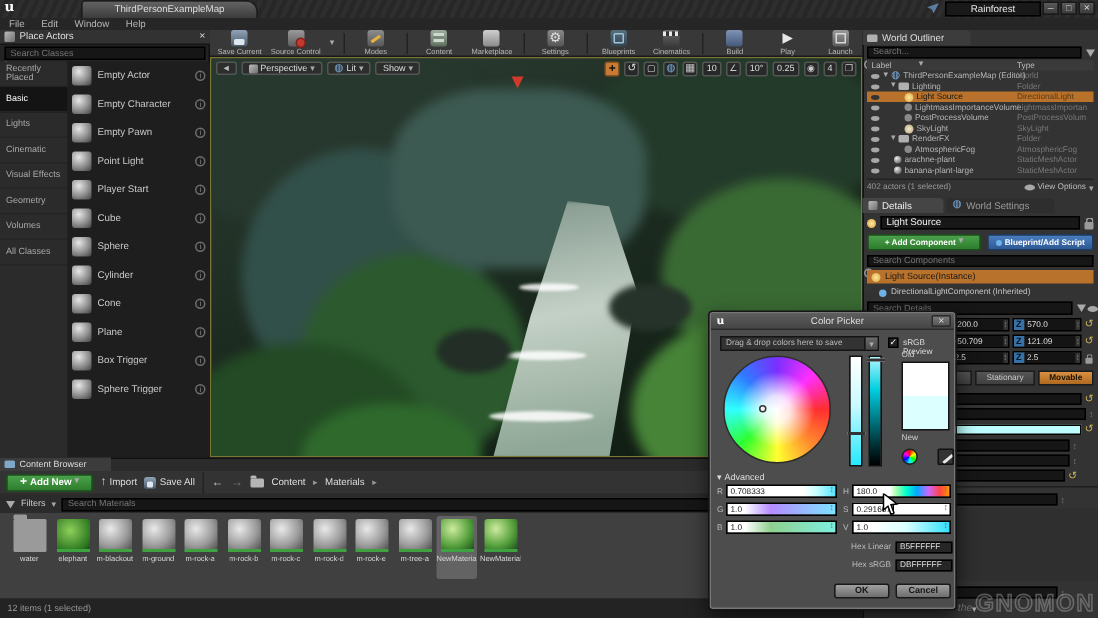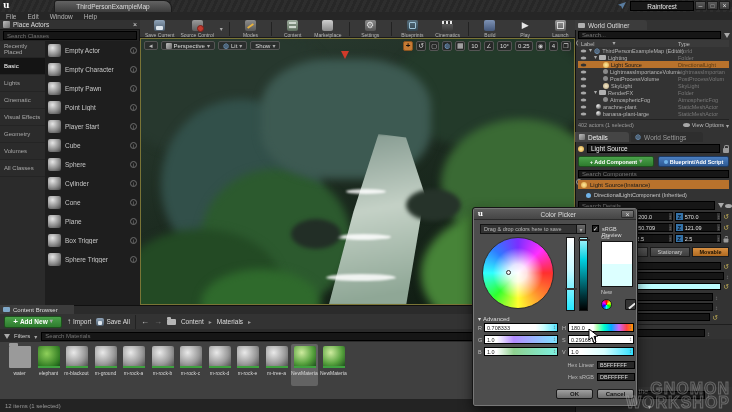--- a/index.html
+++ b/index.html
@@ -799,20 +799,19 @@
   <div class="cp-hexbox" style="left:123px;top:152px" data-name="hex-linear-field">B5FFFFFF</div>
   <span class="cp-hexlab" style="left:56px;top:165px">Hex sRGB</span>
   <div class="cp-hexbox" style="left:123px;top:164px" data-name="hex-srgb-field">DBFFFFFF</div>
 
   <div class="cp-btn" style="left:82px;top:180px" data-name="ok-button">OK</div>
   <div class="cp-btn" style="left:123px;top:180px" data-name="cancel-button">Cancel</div>
 </div>
 
 <div class="abs wm" data-name="gnomon-watermark">
   <div><span class="sm">the</span><span class="big">GNOMON</span></div>
-  <div class="big">WORKSHOP</div>
 </div>
 
 <div class="abs cursor" data-name="mouse-cursor">
   <svg width="11" height="15" viewBox="0 0 11 15">
       <polygon points="1,0 1,11 4,8.5 6,14 8,13 6,7.5 10,7" fill="#fff" stroke="#000" stroke-width="1"></polygon>
     </svg>
 </div>
 
 </body></html>

